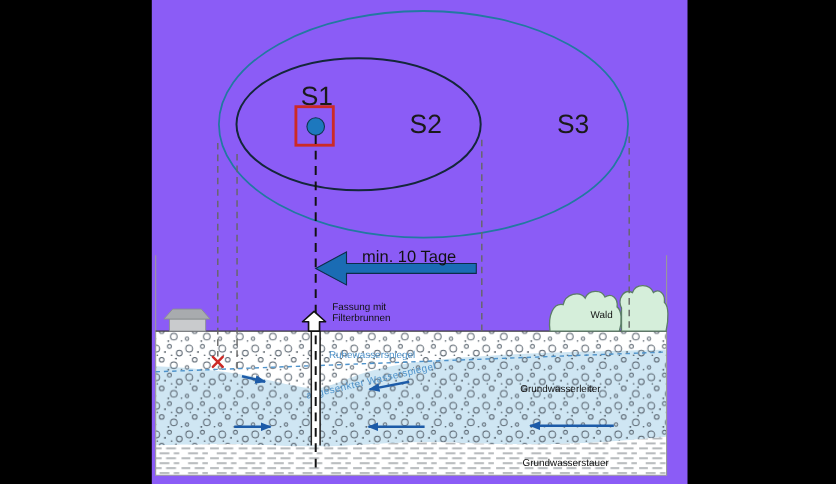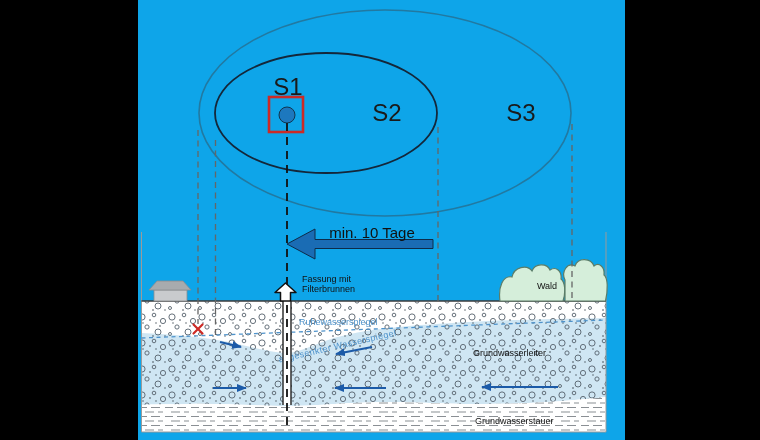--- a/index.html
+++ b/index.html
@@ -1,21 +1,21 @@
 <!DOCTYPE html>
 <html><head>
 <meta charset="utf-8">
 <style>
   html,body{margin:0;padding:0;}
   body{
     width:760px;height:440px;background:#000;position:relative;overflow:hidden;
     font-family:"Liberation Sans", sans-serif;
   }
   .canvas{
-    position:absolute;left:138px;top:0;width:487px;height:440px;background:#0ea5e9;
+    position:absolute;left:138px;top:0;width:487px;height:440px;background:#8b5cf6;
   }
   svg{display:block;}
   text{font-family:"Liberation Sans", sans-serif;}
   .zone-label{font-size:24px;fill:#1a1a1a;}
   .big-label{font-size:15px;fill:#111;}
   .small-label{font-size:9px;fill:#111;}
   .blue-label{font-size:9px;}
 </style>
 </head>
 <body>

